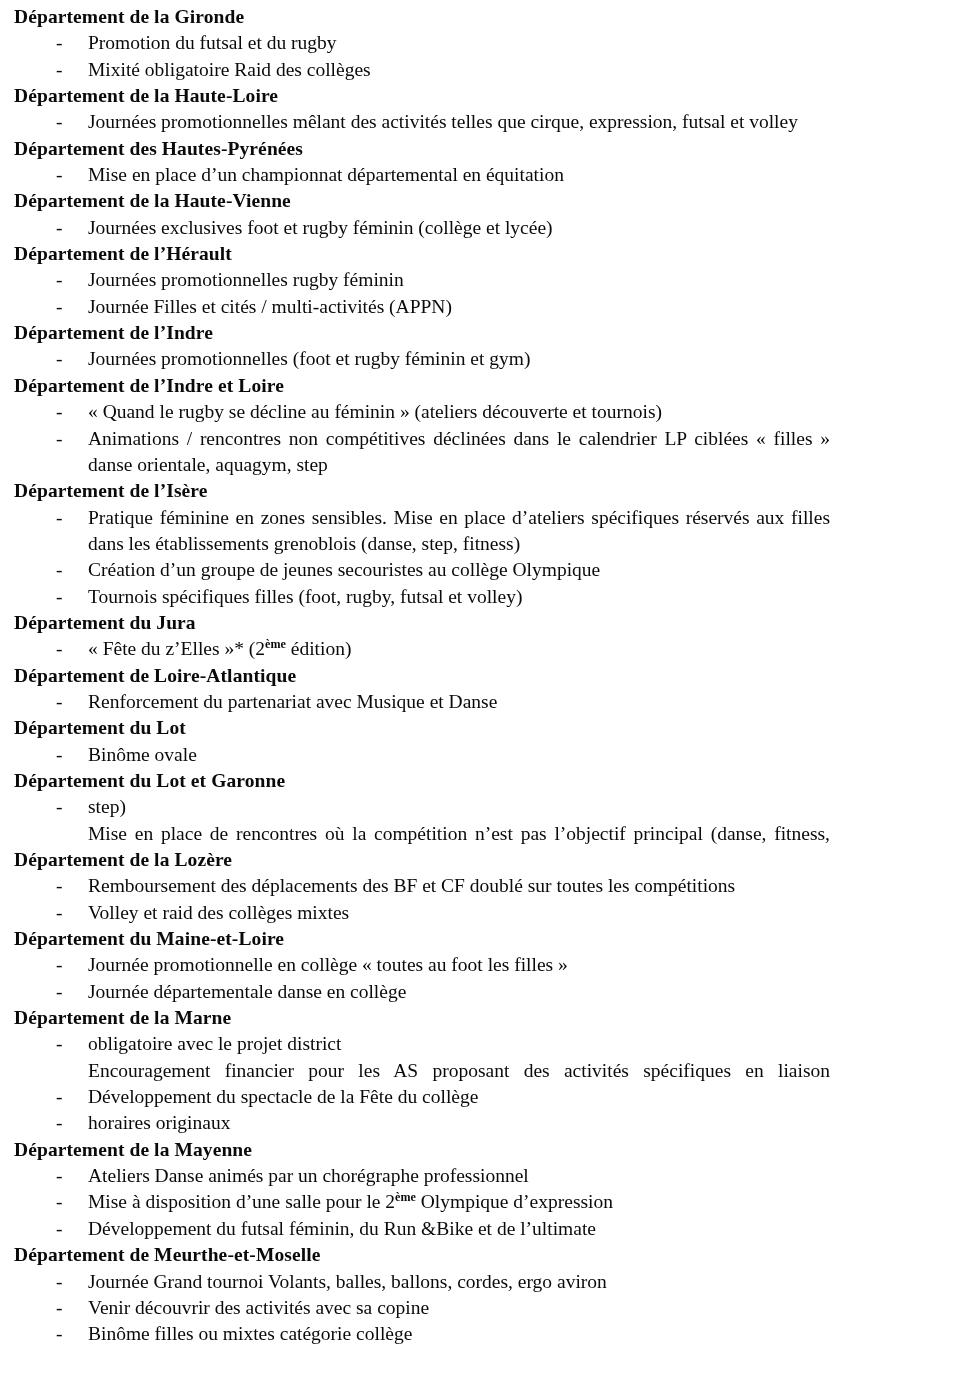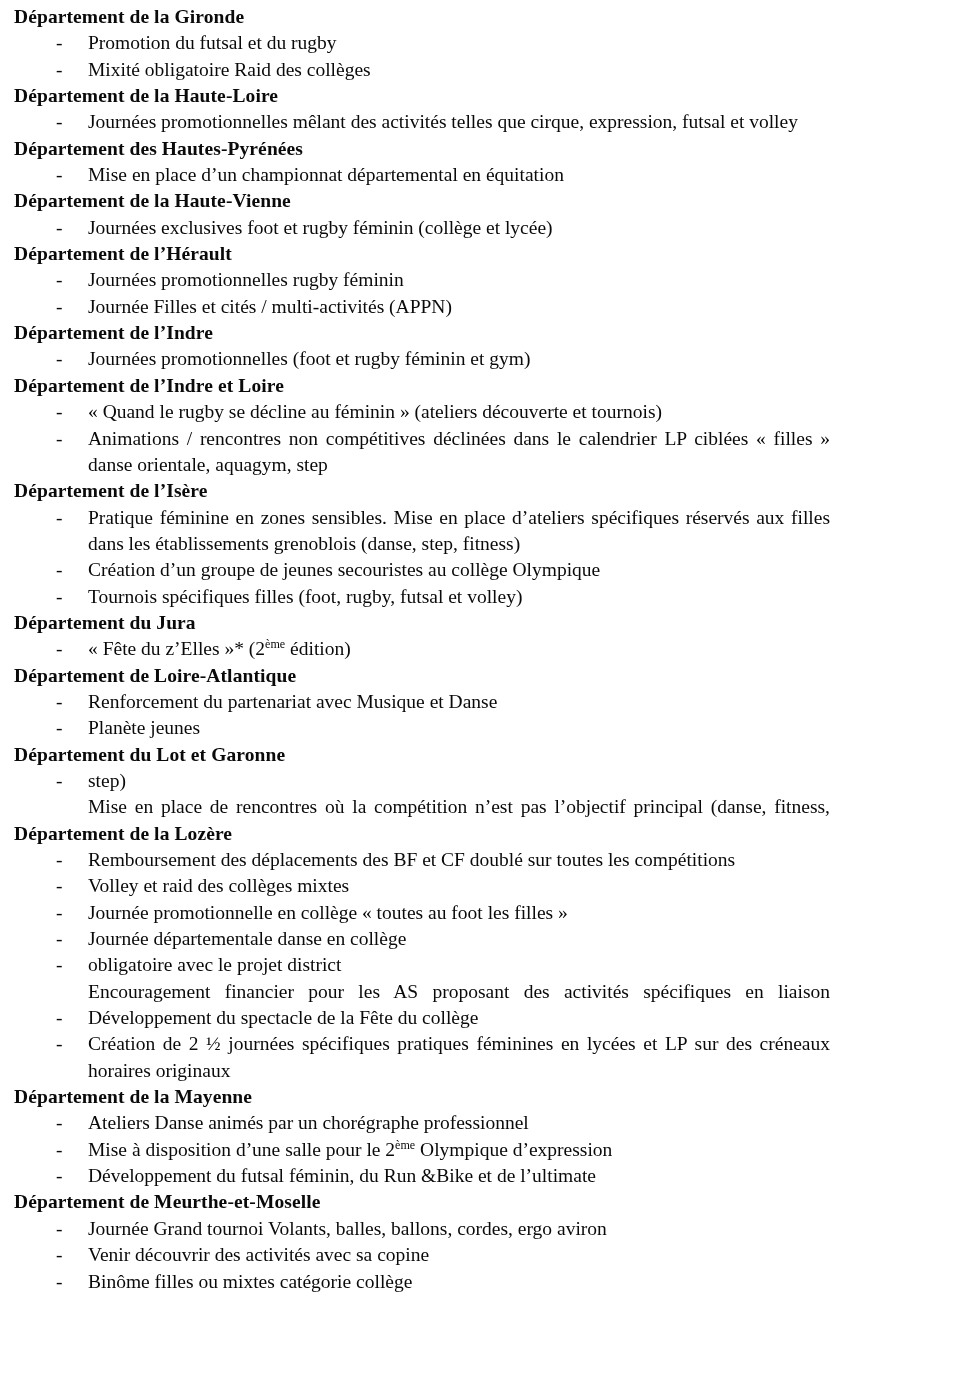--- a/index.html
+++ b/index.html
@@ -40,20 +40,21 @@
     display: block;
   }
   .bullet-line.just {
     text-align: justify;
     text-align-last: justify;
   }
   sup {
     font-size: 0.62em;
     line-height: 0;
     vertical-align: super;
+    font-weight: bold;
   }
 </style>
 </head>
 <body>
 
 <div id="page">
   <div class="section">
     <div class="section-heading">Département de la Gironde</div>
 
   <div class="bullet-item">
@@ -194,25 +195,26 @@
 
   <div class="bullet-item">
     <span class="bullet-marker">-</span>
     <span class="bullet-content">
           <span class="bullet-line"><span>Renforcement du partenariat avec Musique et Danse</span></span>
         </span>
   </div>
 </div>
 
   <div class="section">
-
-  <div class="bullet-item">
-    <span class="bullet-marker">-</span>
-    <span class="bullet-content">
-          <span class="bullet-line"><span>Planète jeunes</span></span>
+    <div class="section-heading">Département du Lot</div>
+
+  <div class="bullet-item">
+    <span class="bullet-marker">-</span>
+    <span class="bullet-content">
+          <span class="bullet-line"><span>Binôme ovale</span></span>
         </span>
   </div>
 </div>
 
   <div class="section">
     <div class="section-heading">Département du Lot et Garonne</div>
 
   <div class="bullet-item">
     <span class="bullet-marker">-</span>
     <span class="bullet-content">
@@ -234,57 +236,58 @@
 
   <div class="bullet-item">
     <span class="bullet-marker">-</span>
     <span class="bullet-content">
           <span class="bullet-line"><span>Volley et raid des collèges mixtes</span></span>
         </span>
   </div>
 </div>
 
   <div class="section">
+    <div class="section-heading">Département du Maine-et-Loire</div>
 
   <div class="bullet-item">
     <span class="bullet-marker">-</span>
     <span class="bullet-content">
           <span class="bullet-line"><span>Journée promotionnelle en collège « toutes au foot les filles »</span></span>
         </span>
   </div>
 
   <div class="bullet-item">
     <span class="bullet-marker">-</span>
     <span class="bullet-content">
           <span class="bullet-line"><span>Journée départementale danse en collège</span></span>
         </span>
   </div>
 </div>
 
   <div class="section">
+    <div class="section-heading">Département de la Marne</div>
 
   <div class="bullet-item">
     <span class="bullet-marker">-</span>
     <span class="bullet-content">
           <span class="bullet-line"><span>obligatoire avec le projet district</span></span>
           <span class="bullet-line just"><span>Encouragement financier pour les AS proposant des activités spécifiques en liaison</span></span>
         </span>
   </div>
 
   <div class="bullet-item">
     <span class="bullet-marker">-</span>
     <span class="bullet-content">
           <span class="bullet-line"><span>Développement du spectacle de la Fête du collège</span></span>
         </span>
   </div>
 
   <div class="bullet-item">
     <span class="bullet-marker">-</span>
     <span class="bullet-content">
-          <span class="bullet-line just"><span>Création de 2 ½ journées spécifiques pratiques féminines en lycées et LP sur des créneaux</span></span>
           <span class="bullet-line"><span>horaires originaux</span></span>
         </span>
   </div>
 </div>
 
   <div class="section">
     <div class="section-heading">Département de la Mayenne</div>
 
   <div class="bullet-item">
     <span class="bullet-marker">-</span>

